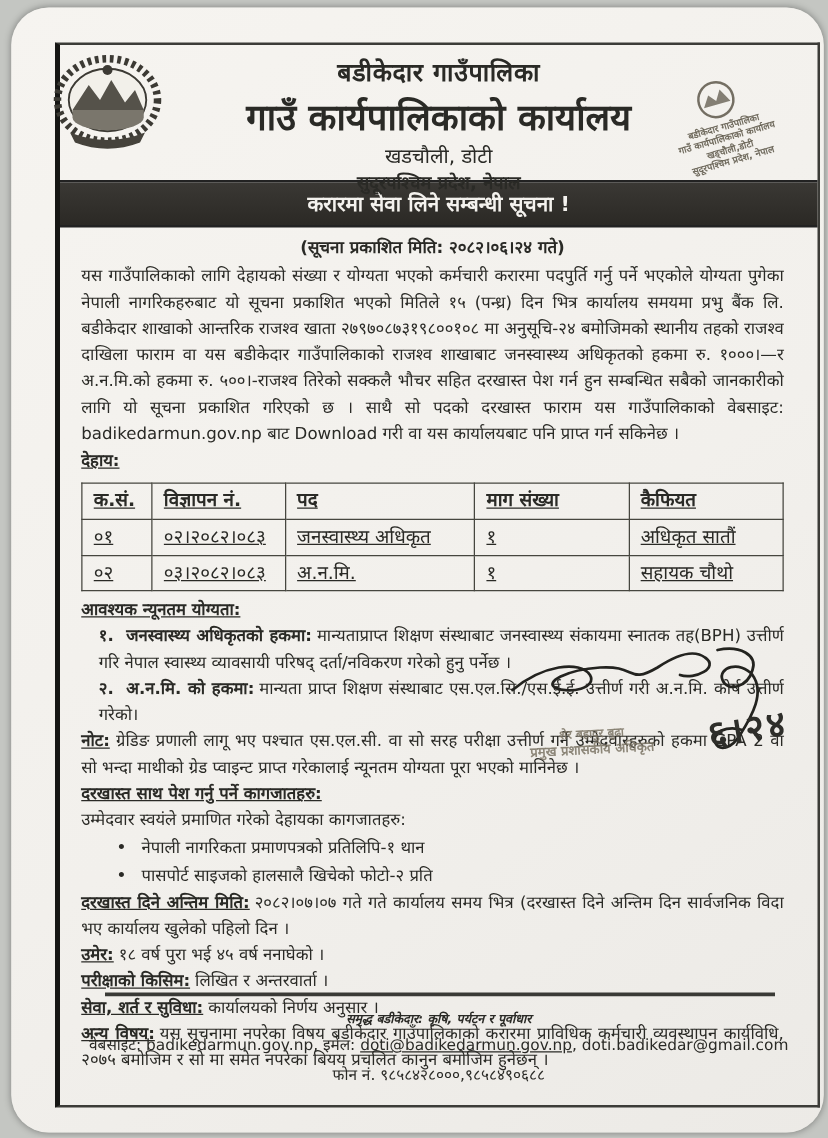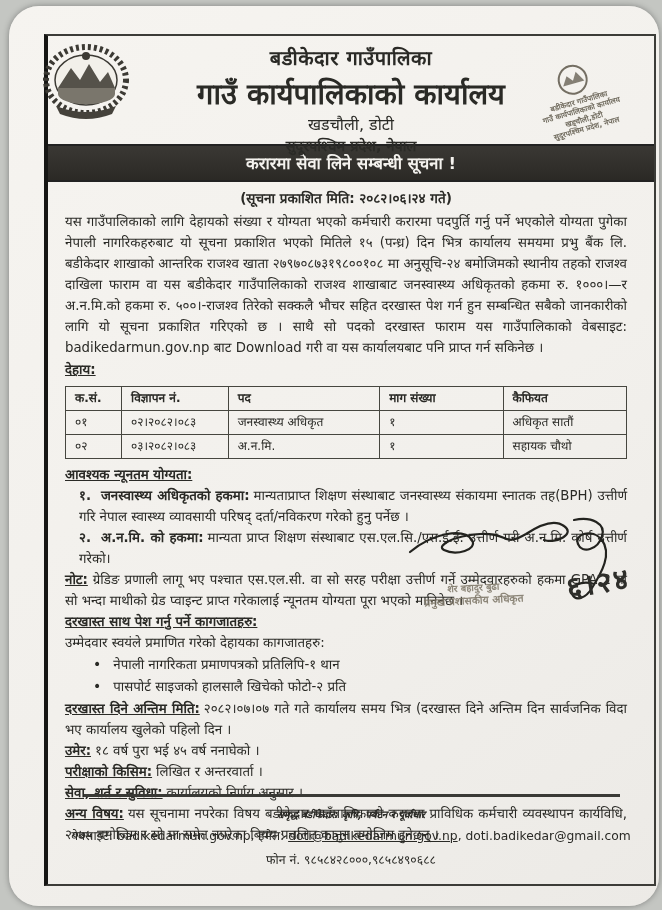--- a/index.html
+++ b/index.html
@@ -41,21 +41,22 @@
     padding:5px 0 6px 0; border-top:2px solid #222; border-bottom:2px solid #222;
   }
   
   .content { padding:6px 27px 0 17px; font-size:13.3px; line-height:1.58; position:relative; }
   .date-line { text-align:center; font-weight:bold; font-size:13.5px; margin-bottom:2px; }
   .intro { text-align:justify; }
   .lbl { font-weight:bold; text-decoration:underline; margin-right:5px; }
   .dehaya { margin-top:1px; }
   table.vac {
     width:100%; border-collapse:collapse; margin:6px 4px 5px 0;
-    font-size:12px;
+    font-size:15px;
+    text-decoration:underline;
   }
   table.vac th, table.vac td {
     border:1.6px solid #46463f; padding:2px 9px; text-align:left;
     font-weight:normal; height:24px;
   }
   table.vac th { font-weight:bold; }
   .c1{width:10%} .c2{width:19%} .c3{width:27%} .c4{width:22%} .c5{width:22%}
   ol.quals { list-style:none; margin:0 0 0 14px; }
   ol.quals li { text-align:justify; }
   ol.quals .num { font-weight:bold; margin-right:10px; }

